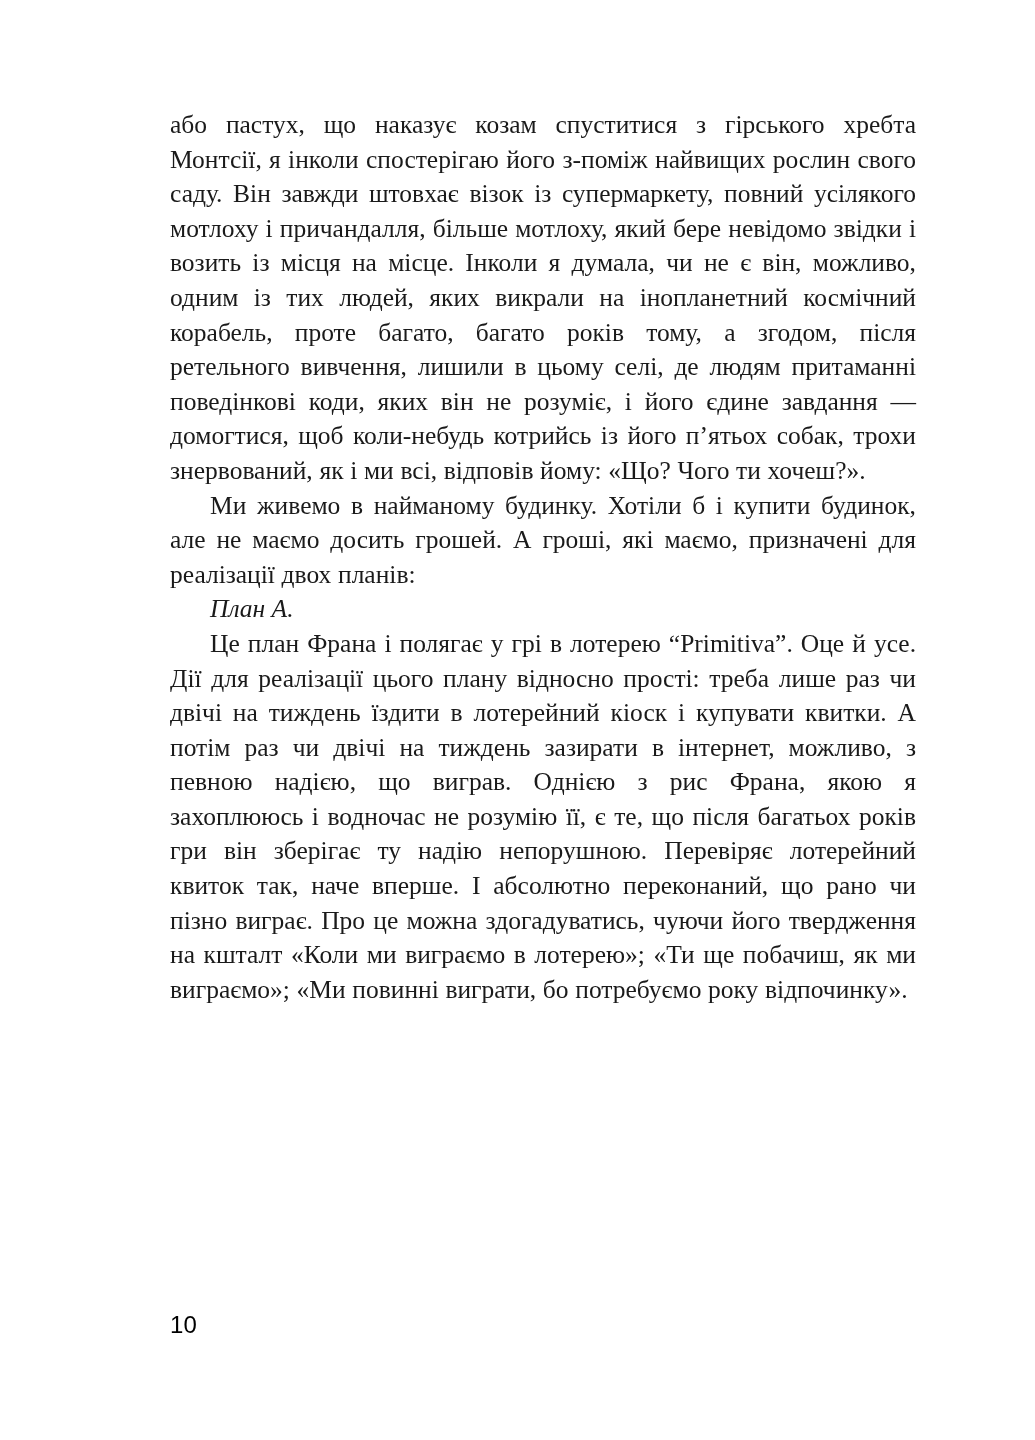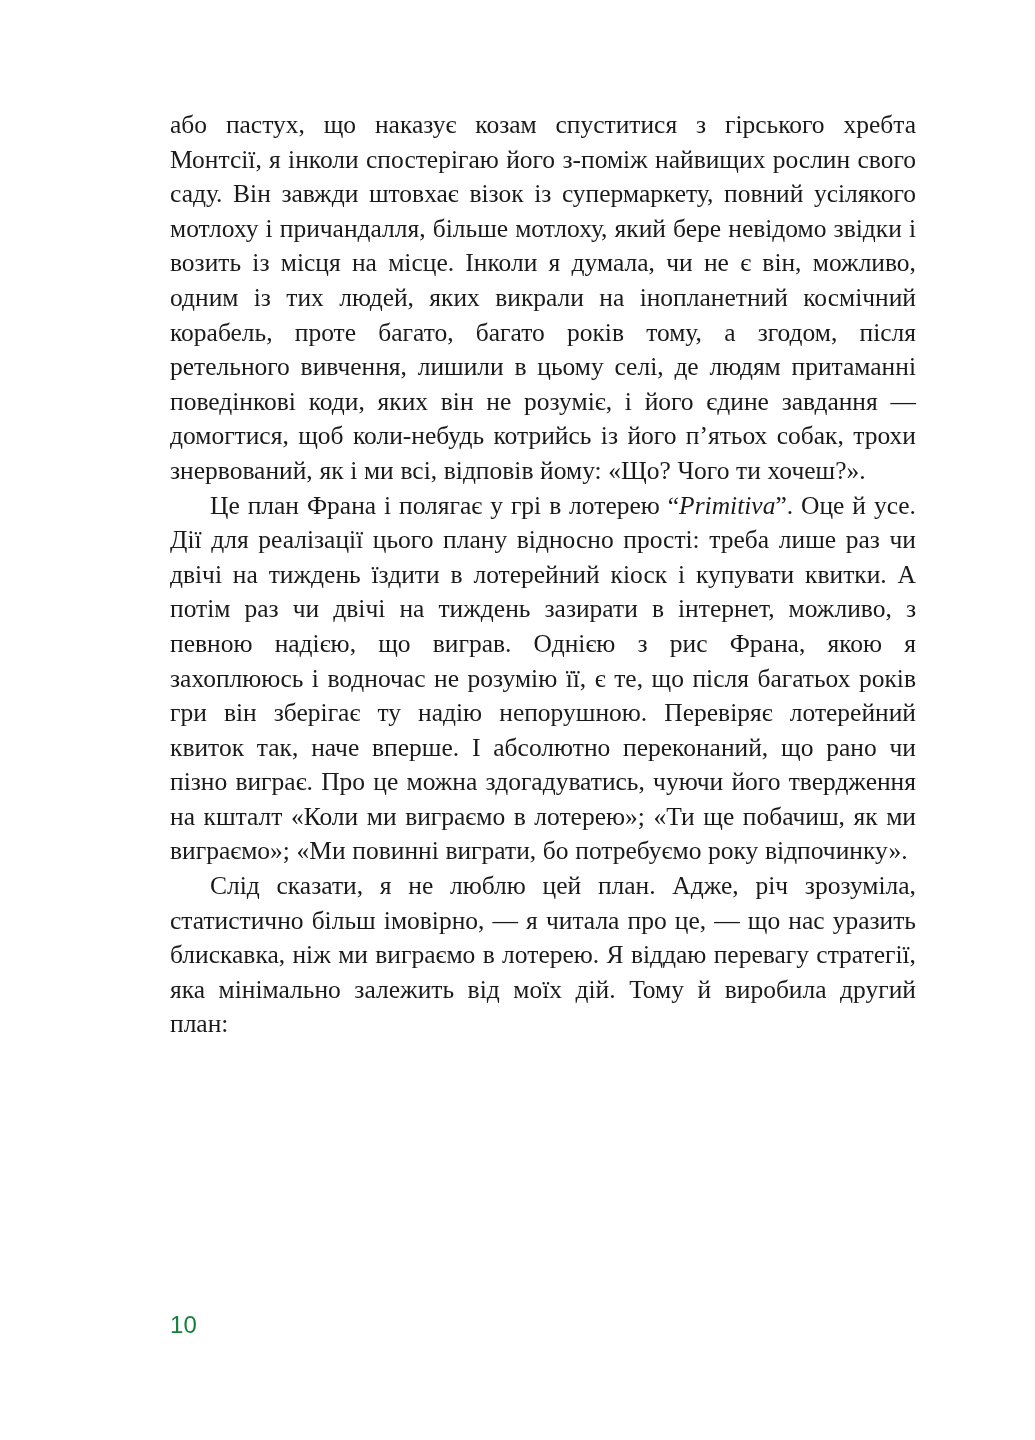--- a/index.html
+++ b/index.html
@@ -44,47 +44,47 @@
   }
   .heading-run {
     margin: 0;
     font-size: 25.5px;
     line-height: 34.6px;
     text-indent: 40px;
     font-style: italic;
     text-align: left;
   }
   .it {
-    font-style: italic;
   }
   #folio {
     position: absolute;
     left: 170px;
     top: 1311px;
     font-family: "Liberation Sans", "DejaVu Sans", sans-serif;
     font-size: 24px;
     line-height: 28px;
-    color: #15803d;
+    color: #000000;
     letter-spacing: 0.2px;
   }
 </style>
 </head>
 <body>
 
 <div id="page">
 
   <div id="text-column">
 
     <p class="para no-indent">або пастух, що наказує козам спуститися з гірського хребта Монтсії, я інколи спостерігаю його з-поміж найвищих рослин свого саду. Він завжди штовхає візок із супермаркету, повний усілякого мотлоху і причандалля, більше мотлоху, який бере невідомо звідки і возить із місця на місце. Інколи я думала, чи не є він, можливо, одним із тих людей, яких викрали на інопланетний космічний корабель, проте багато, багато років тому, а згодом, після ретельного вивчення, лишили в цьому селі, де людям притаманні поведінкові коди, яких він не розуміє, і його єдине завдання — домогтися, щоб коли-небудь котрийсь із його п’ятьох собак, трохи знервований, як і ми всі, відповів йому: «Що? Чого ти хочеш?».</p>
 
+    <p class="para">Ми живемо в найманому будинку. Хотіли б і купити будинок, але не маємо досить грошей. А гроші, які маємо, призначені для реалізації двох планів:</p>
 
+    <p class="heading-run">План А.</p>
 
     <p class="para"><span>Це план Франа і полягає у грі в лотерею “</span><span class="it">Primitiva</span><span>”. Оце й усе. Дії для реалізації цього плану відносно прості: треба лише раз чи двічі на тиждень їздити в лотерейний кіоск і купувати квитки. А потім раз чи двічі на тиждень зазирати в інтернет, можливо, з певною надією, що виграв. Однією з рис Франа, якою я захоплююсь і водночас не розумію її, є те, що після багатьох років гри він зберігає ту надію непорушною. Перевіряє лотерейний квиток так, наче вперше. І абсолютно переконаний, що рано чи пізно виграє. Про це можна здогадуватись, чуючи його твердження на кшталт «Коли ми виграємо в лотерею»; «Ти ще побачиш, як ми виграємо»; «Ми повинні виграти, бо потребуємо року відпочинку».</span></p>
 
-    <p class="para">Слід сказати, я не люблю цей план. Адже, річ зрозуміла, статистично більш імовірно, — я читала про це, — що нас уразить блискавка, ніж ми виграємо в лотерею. Я віддаю перевагу стратегії, яка мінімально залежить від моїх дій. Тому й виробила другий план:</p>
 
 
 
   </div>
 
   <div id="folio">10</div>
 
 </div>
 
 </body></html>

